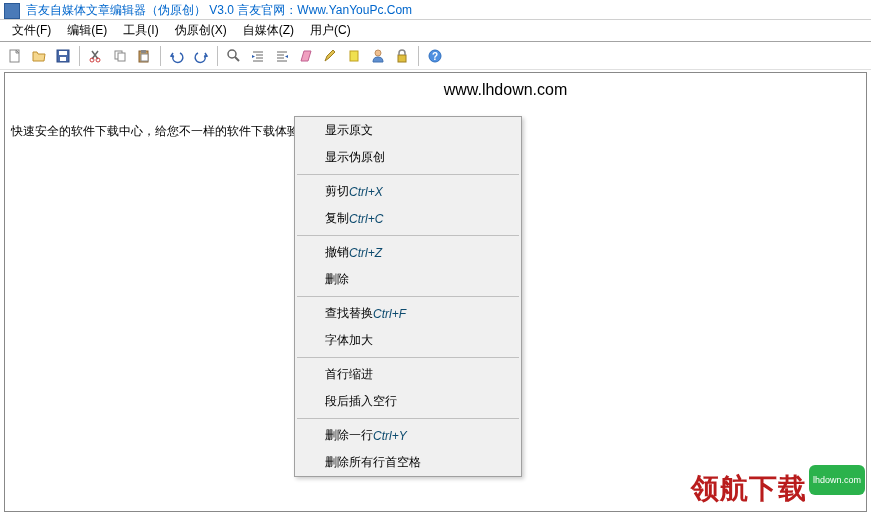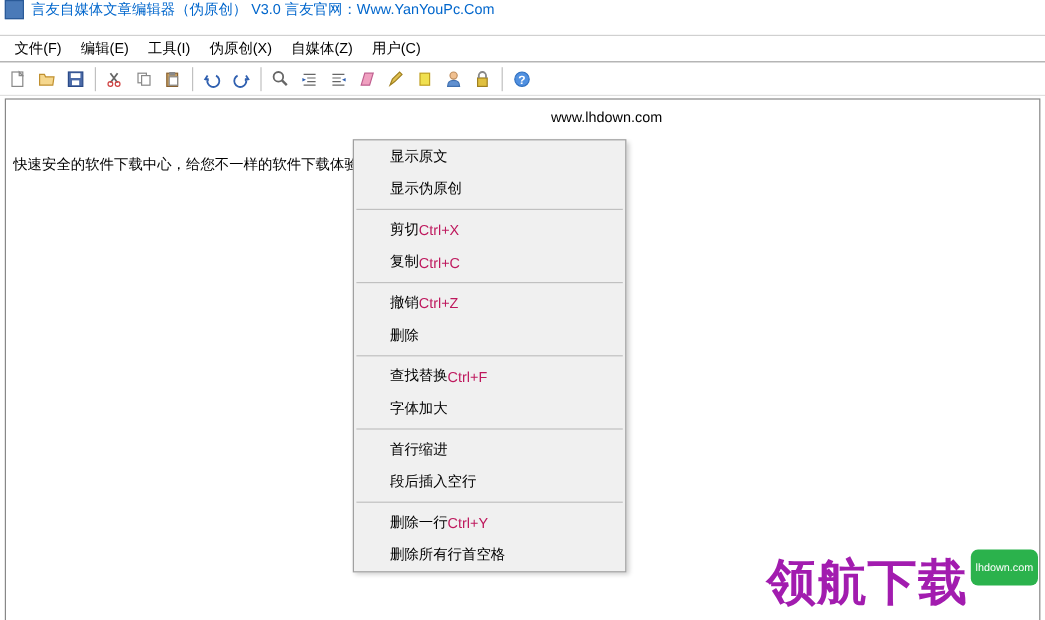--- a/index.html
+++ b/index.html
@@ -1,33 +1,33 @@
 <!DOCTYPE html>
 <html><head>
 <meta charset="utf-8">
 <style>
 * { margin: 0; padding: 0; box-sizing: border-box; }
 body { font-family: "Microsoft YaHei", SimSun, sans-serif; font-size: 12px; background: #fff; width: 871px; height: 517px; overflow: hidden; position: relative; }
-.titlebar { background: #fff; border-bottom: 1px solid #d0d0d0; height: 30px; display: flex; align-items: flex-start; padding: 0 4px; }
+.titlebar { background: #fff; border-bottom: 1px solid #d0d0d0; height: 20px; display: flex; align-items: flex-end; padding: 0 4px; }
 .titlebar .app-icon { width: 16px; height: 16px; background: #4a7ab8; margin-right: 6px; border: 1px solid #2a5a98; }
 .titlebar .title { color: #0066cc; font-size: 12px; }
 .menubar { height: 22px; display: flex; align-items: center; padding: 0 4px; border-bottom: 1px solid #a3a3a3; }
 .menubar .menu-item { padding: 2px 8px; cursor: pointer; }
 .toolbar { height: 28px; display: flex; align-items: center; padding: 0 4px; border-bottom: 1px solid #e0e0e0; gap: 2px; }
 .toolbar .tb-btn { width: 22px; height: 22px; display: flex; align-items: center; justify-content: center; cursor: pointer; border: 1px solid transparent; }
 .toolbar .sep { width: 1px; height: 20px; background: #c0c0c0; margin: 0 3px; }
 .editor-area { border: 1px solid #888; margin: 2px 4px; height: 440px; background: #fff; padding: 6px; position: relative; }
-.editor-url { text-align: center; font-size: 12px; color: #000; margin-top: 2px; margin-left: 140px;}
+.editor-url { text-align: center; font-size: 16px; color: #000; margin-top: 2px; margin-left: 140px;}
 .editor-text { font-size: 12px; color: #000; margin-top: 24px; }
 .context-menu { position: absolute; top: 116px; left: 294px; width: 228px; background: #f0f0f0; border: 1px solid #a0a0a0; box-shadow: 2px 2px 4px rgba(0,0,0,0.2); font-size: 12px; }
 .context-menu .cm-item { display: flex; justify-content: flex-start; align-items: center; padding: 5px 34px 5px 30px; cursor: pointer; }
 .context-menu .cm-sep { height: 1px; background: #c0c0c0; margin: 3px 2px; }
-.context-menu .cm-shortcut { color: #be185d; }
+.context-menu .cm-shortcut { color: #0c4a6e; font-style: italic; }
 .watermark { position: absolute; bottom: 4px; right: 6px; display: flex; align-items: center; }
-.watermark .wm-text { font-size: 41px; font-weight: bold; color: #a21caf; letter-spacing: 1px; font-family: Liberation Sans, sans-serif; }
+.watermark .wm-text { font-size: 28px; font-weight: bold; color: #b91c1c; letter-spacing: 1px; font-family: Liberation Sans, sans-serif; }
 .watermark .wm-badge { background: #2bb24c; color: #fff; font-size: 9px; padding: 10px 4px; border-radius: 6px; margin-left: 2px; margin-bottom: 18px; align-self: flex-start; }
 .icon-svg { width: 16px; height: 16px; }
 </style>
 </head>
 <body>
 
 <div class="titlebar">
   <div class="app-icon"></div>
   <div class="title">言友自媒体文章编辑器（伪原创） V3.0 言友官网：Www.YanYouPc.Com</div>
 </div>

